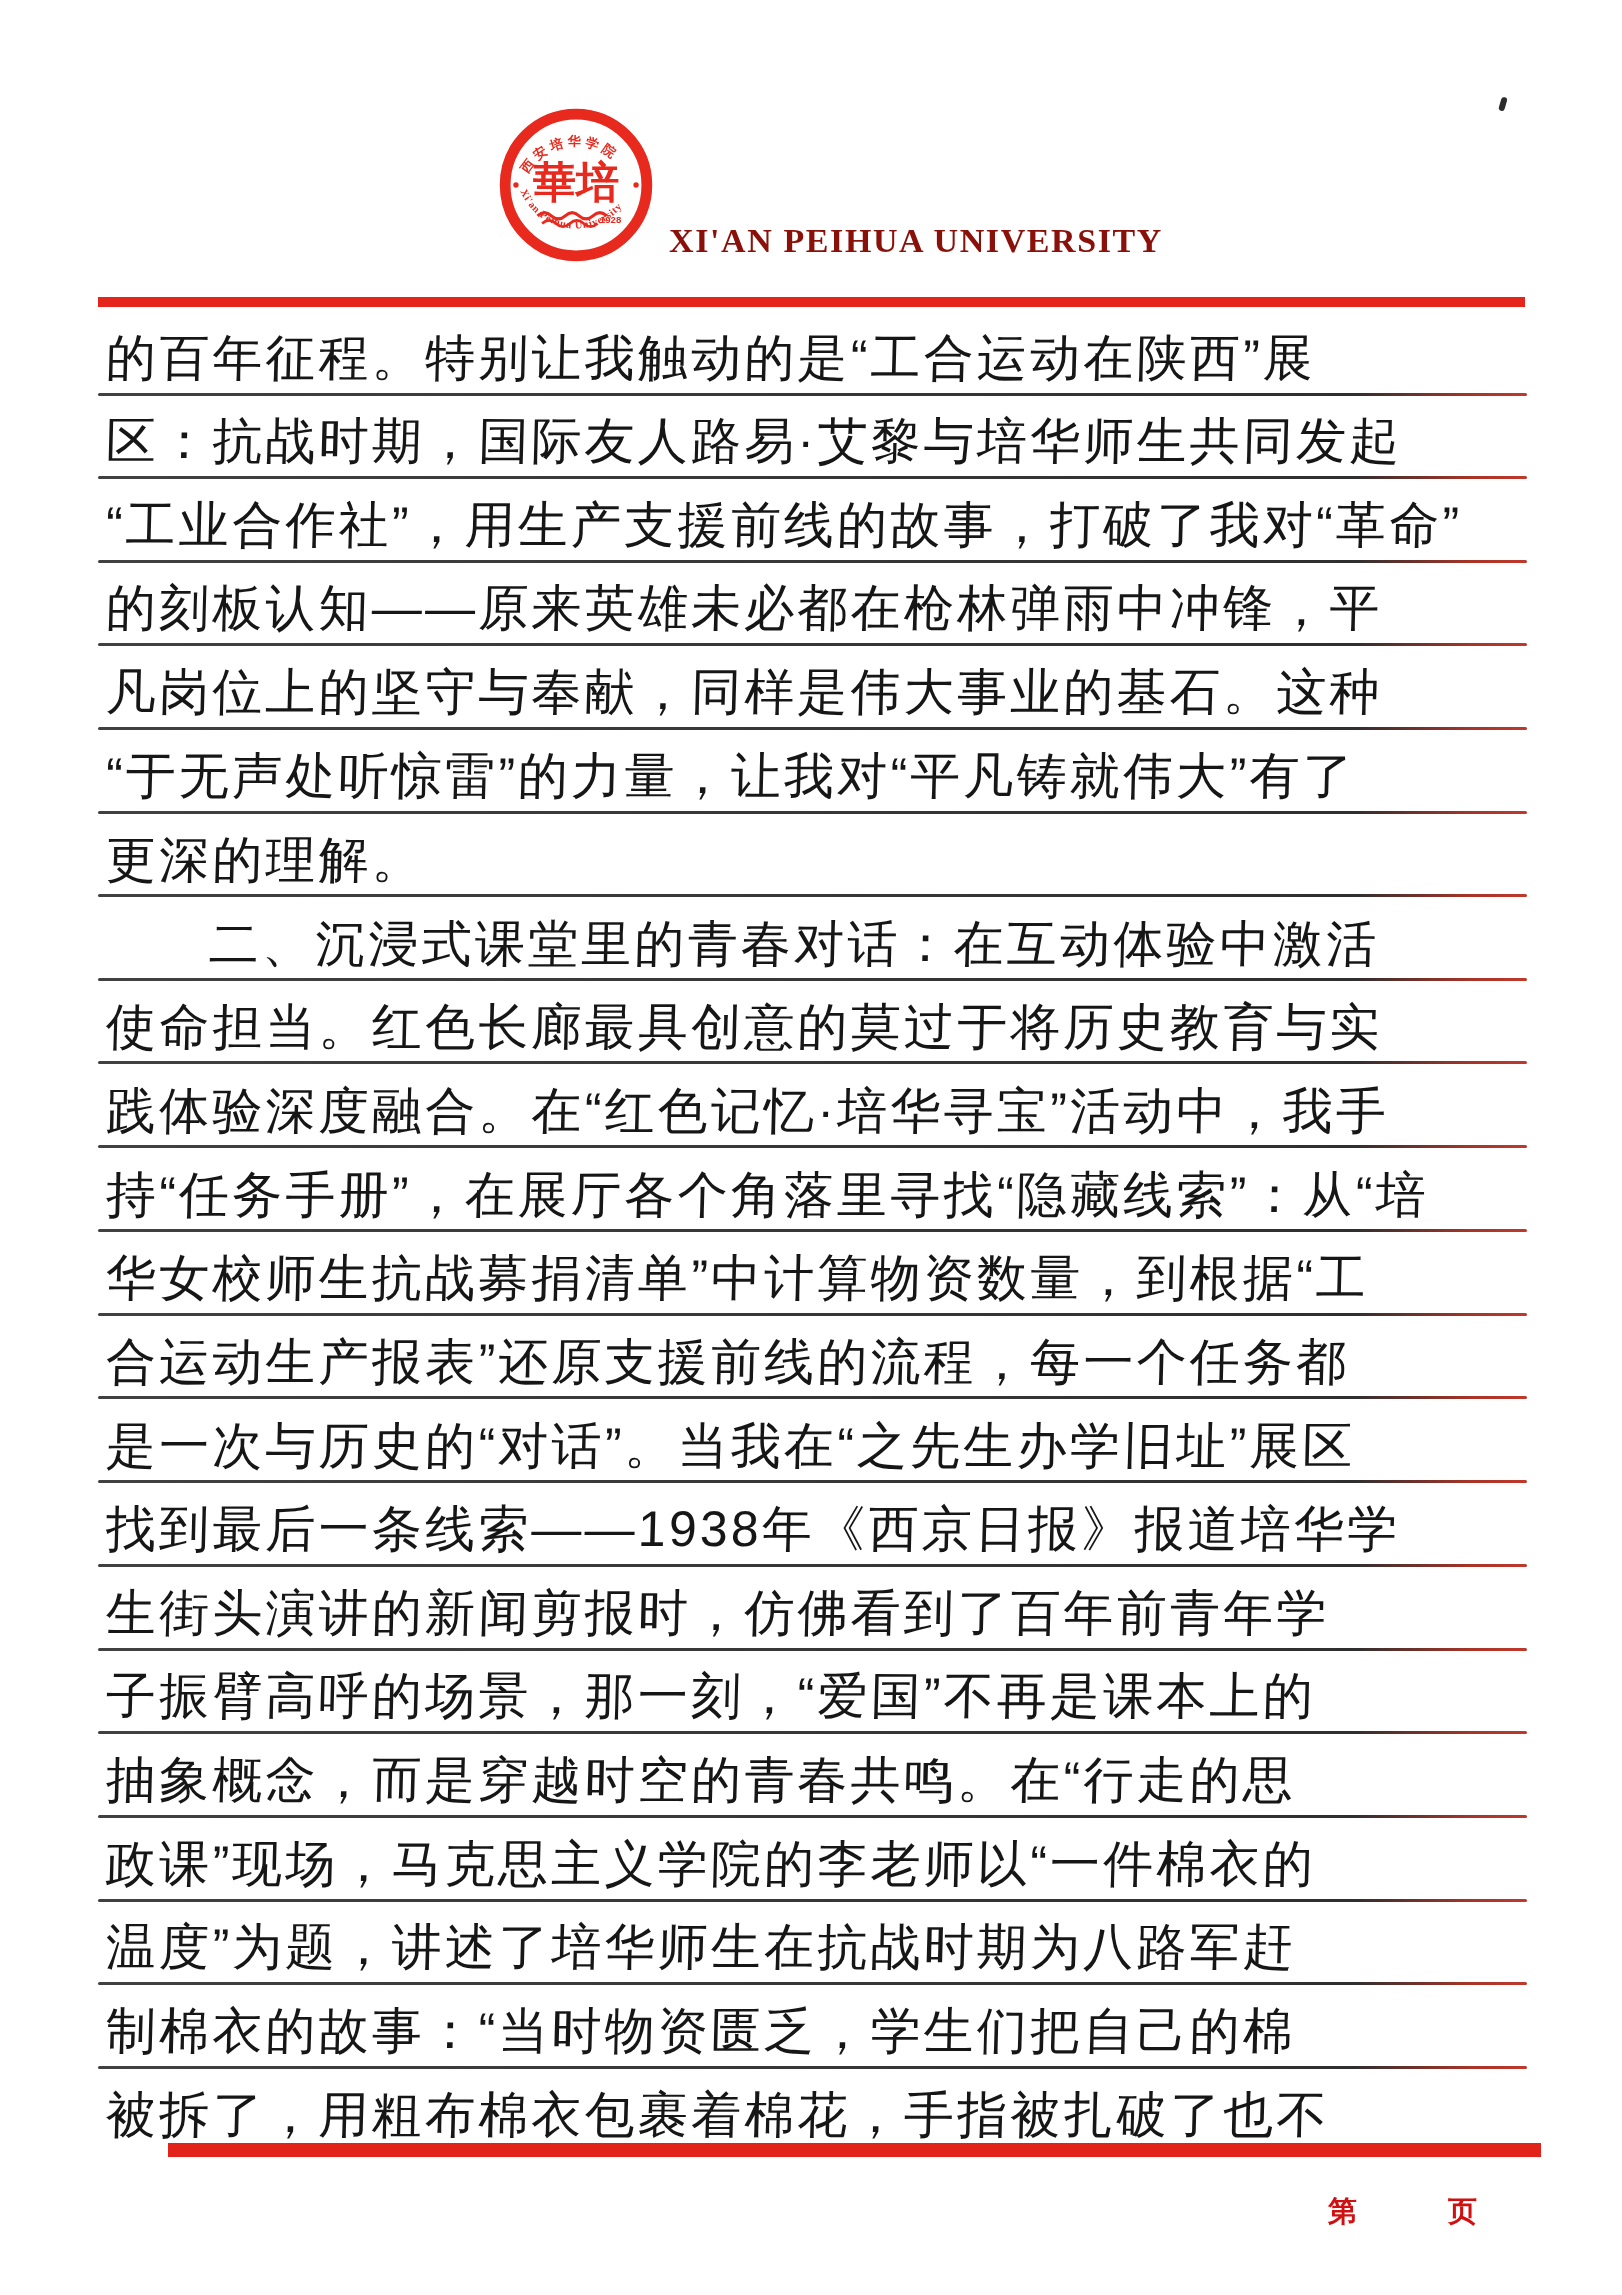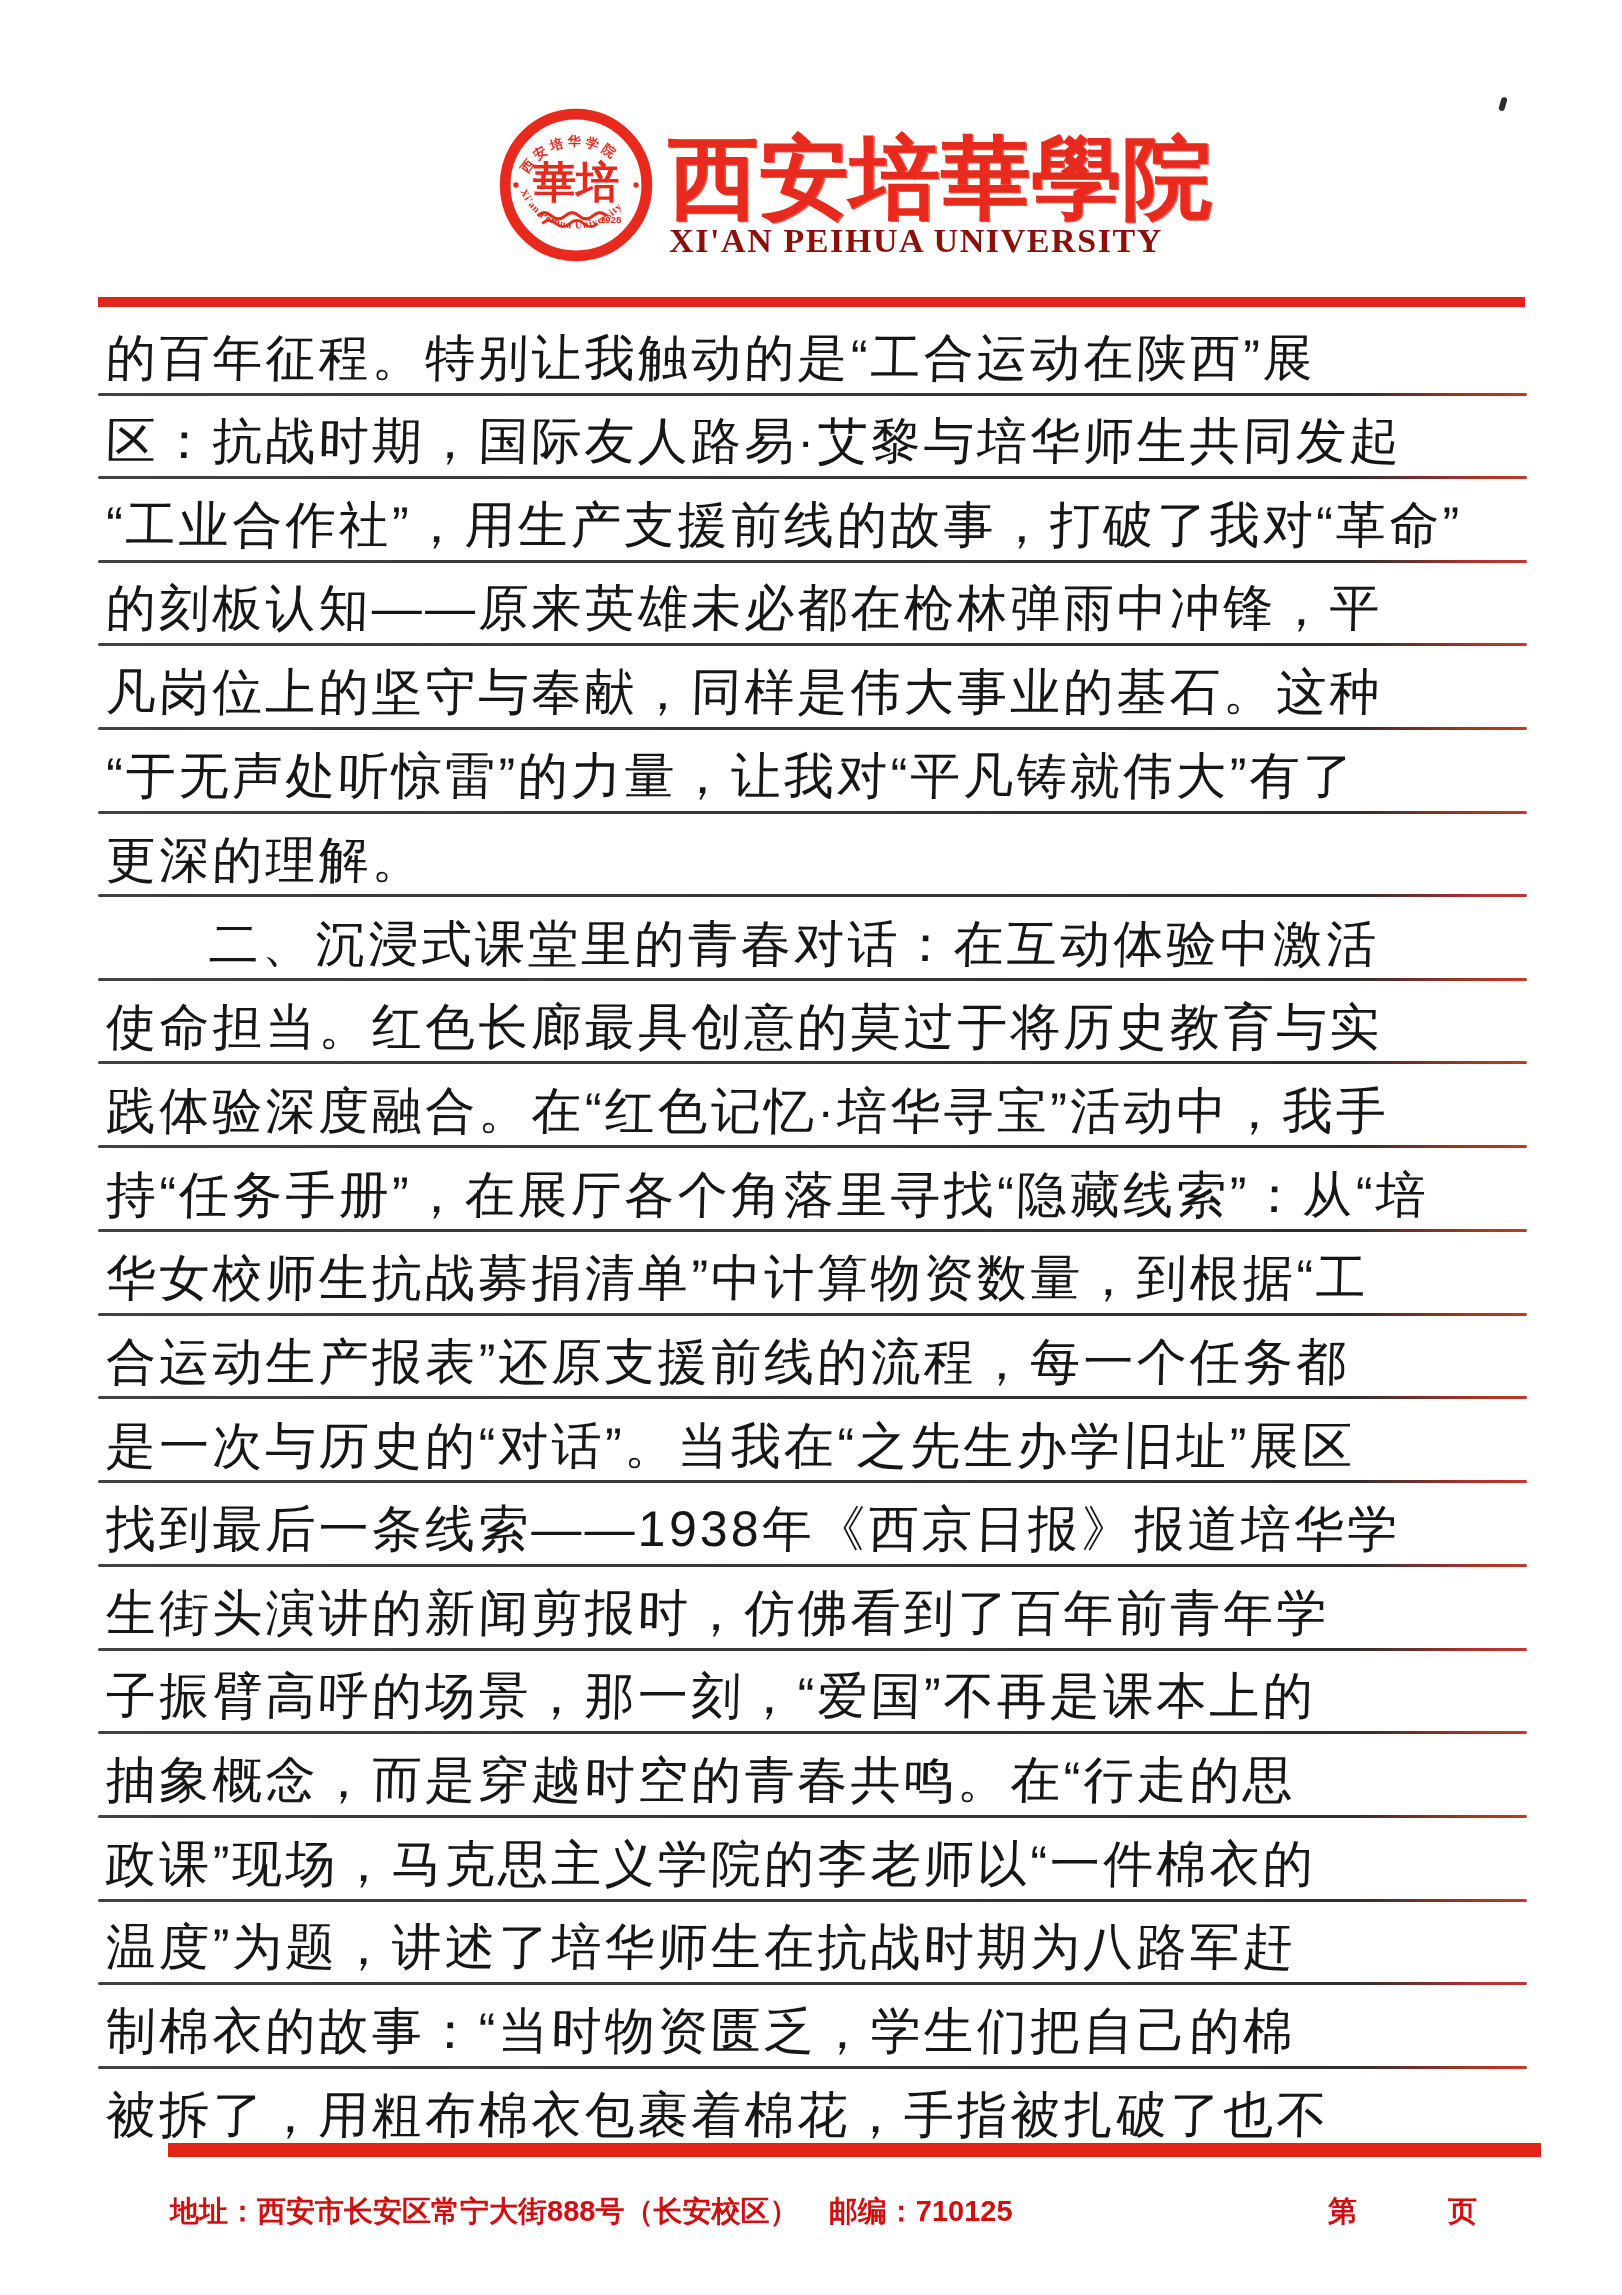--- a/index.html
+++ b/index.html
@@ -68,21 +68,20 @@
     </text>
     <text font-size="13.5" font-weight="bold" fill="#e8291d" letter-spacing="1" font-family="'Liberation Serif', serif">
       <textPath href="#arcBot" startOffset="6%">Xi'an Peihua University</textPath>
     </text>
     <text x="100" y="116" font-size="56" font-weight="bold" fill="#e8291d" text-anchor="middle">華培</text>
     <path d="M50,140 q9,-8 18,0 t18,0 t18,0 t18,0 t18,0" fill="none" stroke="#e8291d" stroke-width="4"></path>
     <path d="M56,150 q9,-8 18,0 t18,0 t18,0 t18,0" fill="none" stroke="#e8291d" stroke-width="3.5"></path>
     <text x="131" y="149" font-size="12.5" font-weight="bold" fill="#e8291d">1928</text>
   </svg>
 
-  <div id="cn-title">西安培華學院</div>
   <div id="en-title">XI'AN PEIHUA UNIVERSITY</div>
   <div id="stray-mark"></div>
 
   <div id="top-band" class="band"></div>
   <div id="bottom-band" class="band"></div>
 
   <div id="handwriting-area">
       <div class="rule" style="top: 393px;"></div>
       <div class="hw-line" style="top: 323px;">的百年征程。特别让我触动的是“工合运动在陕西”展</div>
       <div class="rule" style="top: 476px;"></div>
@@ -122,23 +121,18 @@
       <div class="rule" style="top: 1899px;"></div>
       <div class="hw-line" style="top: 1829px;">政课”现场，马克思主义学院的李老师以“一件棉衣的</div>
       <div class="rule" style="top: 1982px;"></div>
       <div class="hw-line" style="top: 1912px;">温度”为题，讲述了培华师生在抗战时期为八路军赶</div>
       <div class="rule" style="top: 2066px;"></div>
       <div class="hw-line" style="top: 1996px;">制棉衣的故事：“当时物资匮乏，学生们把自己的棉</div>
       <div class="hw-line" style="top: 2080px;">被拆了，用粗布棉衣包裹着棉花，手指被扎破了也不</div>
     </div>
 
   <div id="footer">
-    <div class="addr">
-      <span>地址：</span><span>西安市长安区常宁大街888号（长安校区）</span>
-      <span style="display:inline-block;width:14.3px;"></span>
-      <span>邮编：</span><span>710125</span>
-    </div>
     <span class="pageno-first">第</span>
     <span class="pageno-last">页</span>
   </div>
 
 </div>
 
 
 </body></html>

